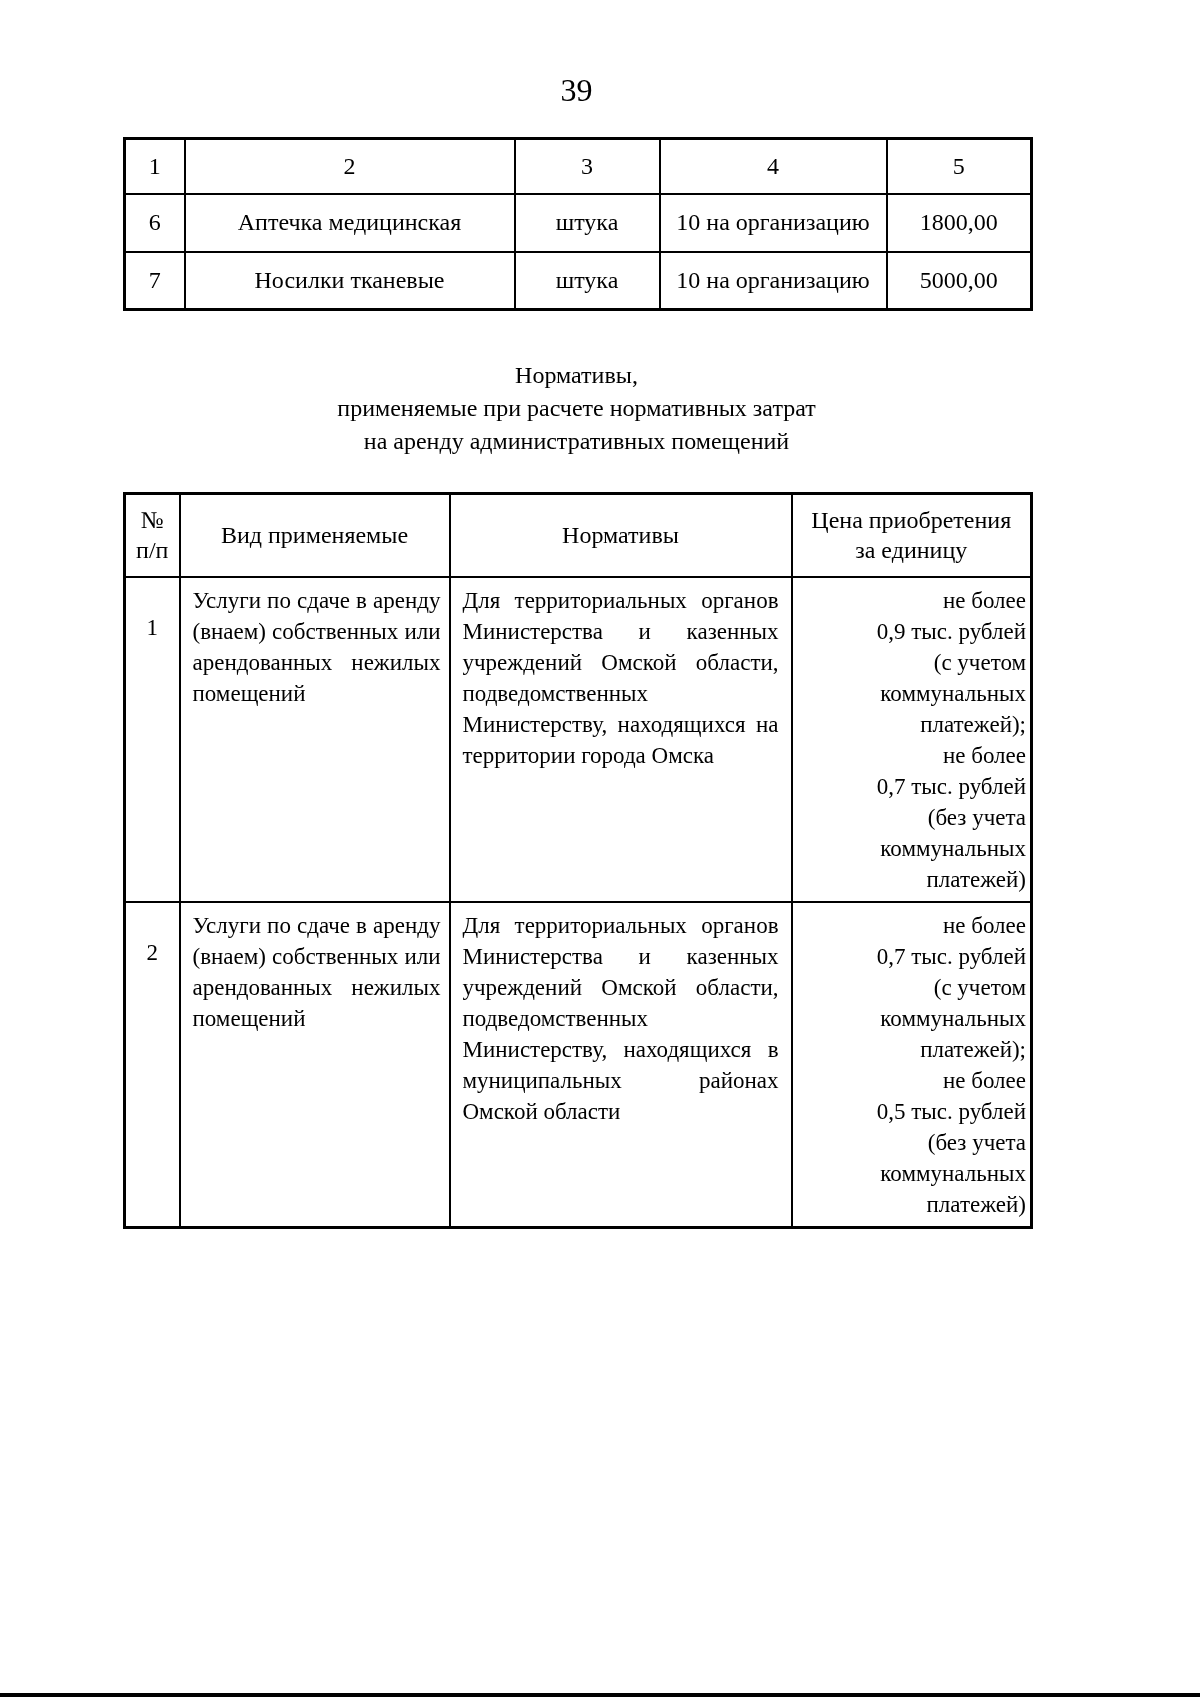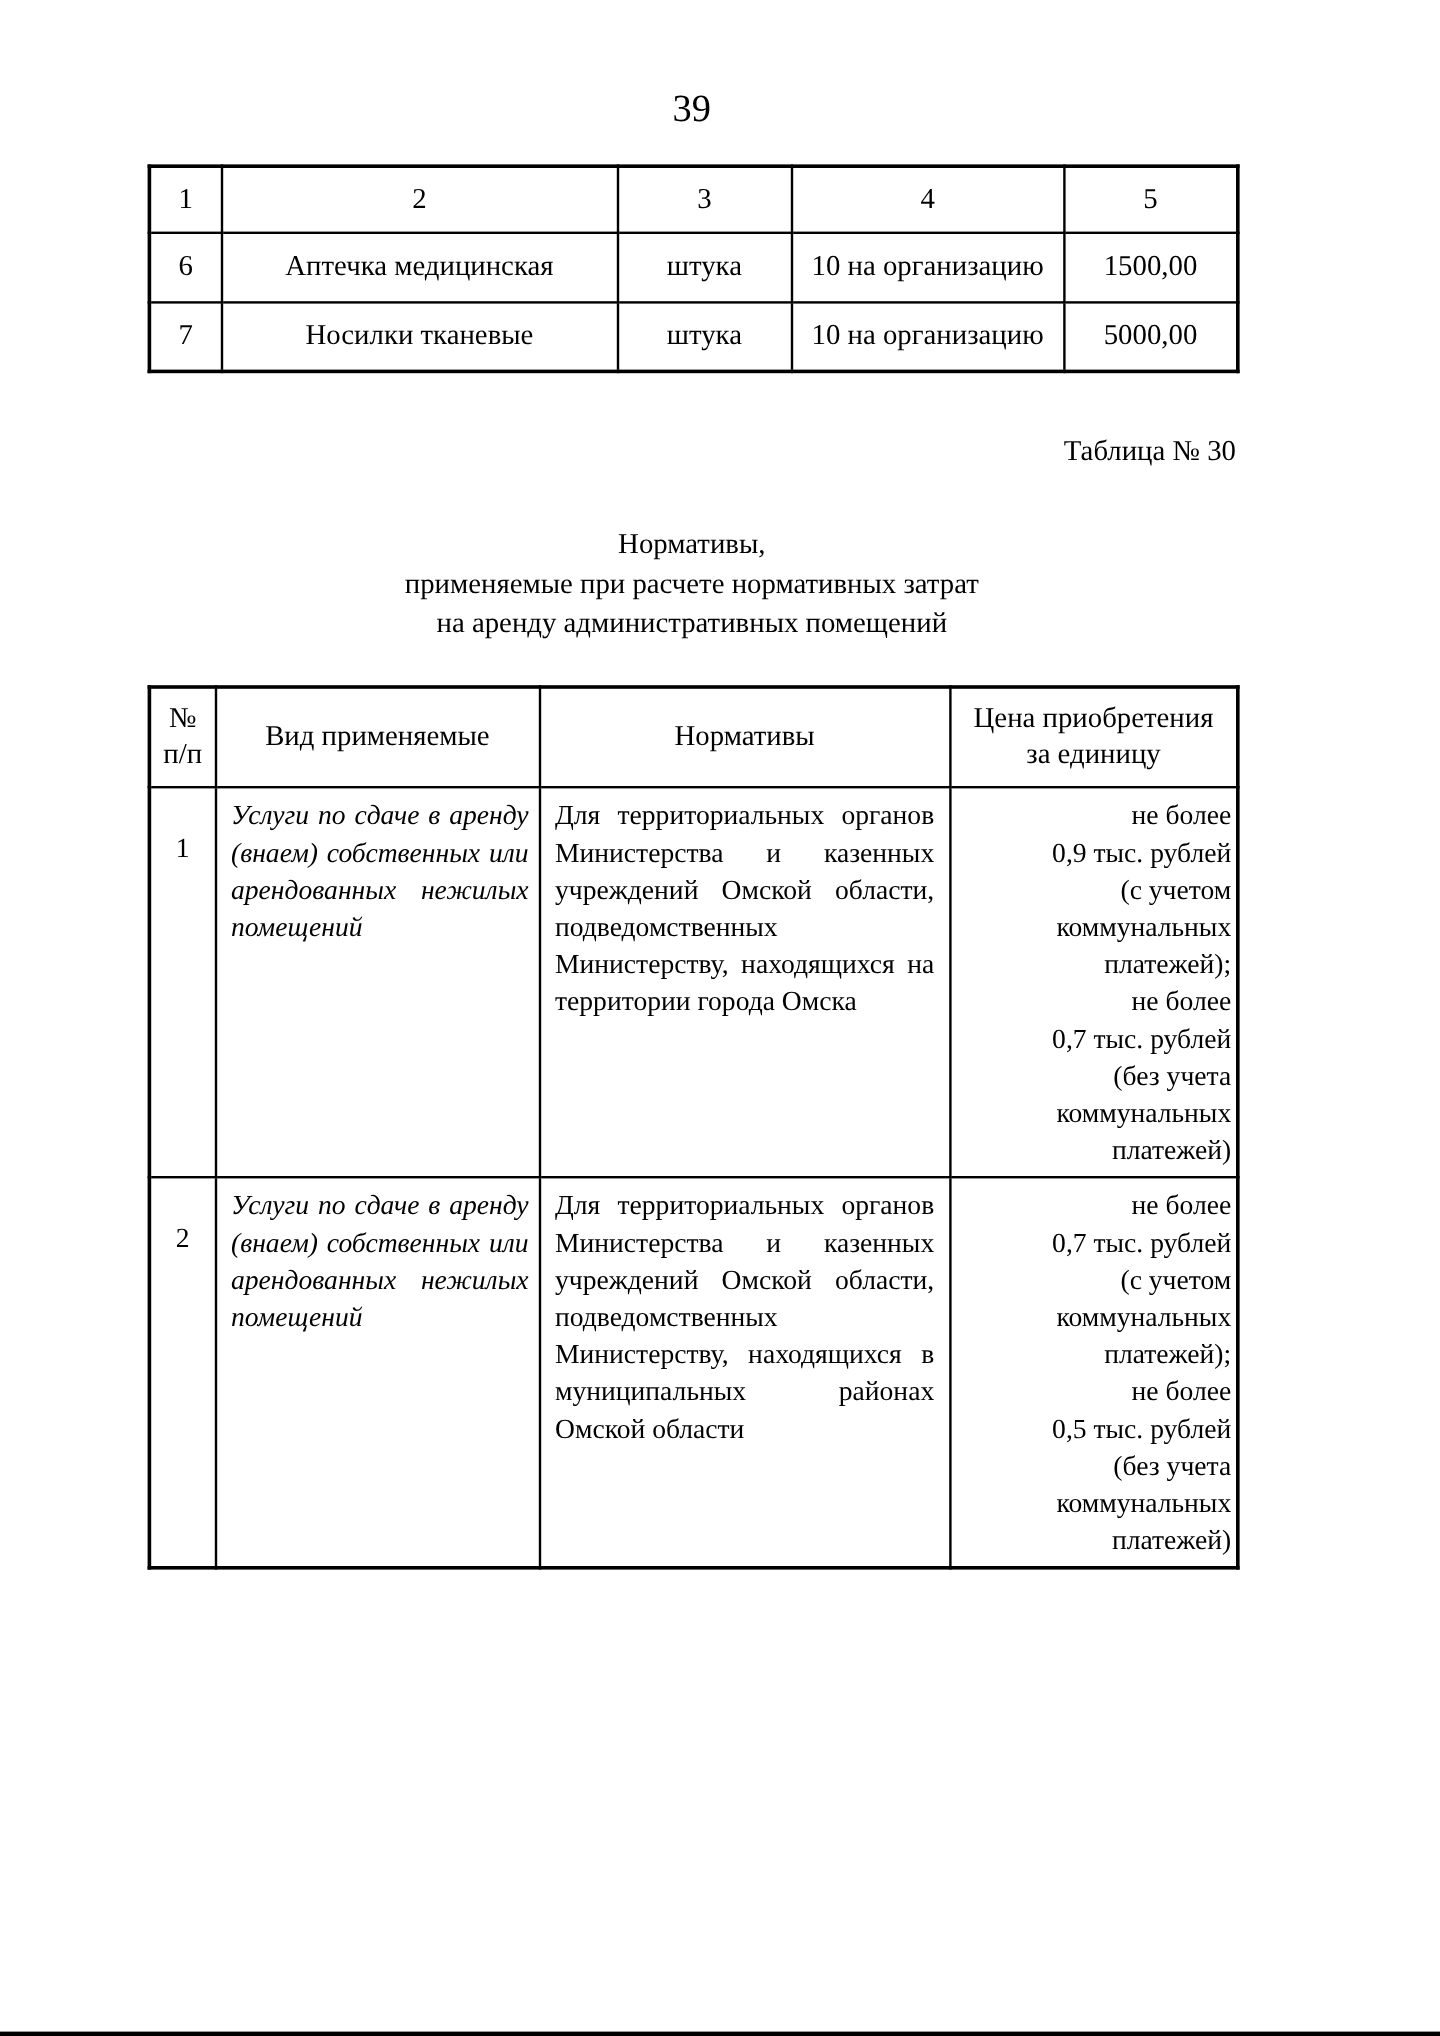--- a/index.html
+++ b/index.html
@@ -38,21 +38,21 @@
   .t2 td { border: 2px solid #000; font-size: 23px; line-height: 31px; vertical-align: top; }
   .t2 tr.hrow td {
     text-align: center;
     vertical-align: middle;
     height: 83px;
     white-space: pre-line;
     font-size: 24px;
     line-height: 30px;
   }
   .t2 td.num { text-align: center; padding-top: 34px; }
-  .t2 td.type { text-align: justify; padding: 7px 8px 6px 12px; font-style: italic; }
+  .t2 td.type { text-align: justify; padding: 7px 8px 6px 12px; }
   .t2 td.qty { text-align: justify; padding: 7px 12px 6px 12px; }
   .t2 td.price { text-align: right; white-space: pre-line; padding: 7px 4px 6px 4px; }
 
   .scan-edge { position: absolute; left: 0; bottom: 0; width: 100%; height: 4px; background: #000; }
 </style>
 </head>
 <body>
 
 <div class="page">
   <div class="content">
@@ -73,33 +73,32 @@
           <td>2</td>
           <td>3</td>
           <td>4</td>
           <td>5</td>
         </tr>
         <tr class="drow">
           <td>6</td>
           <td>Аптечка медицинская</td>
           <td>штука</td>
           <td>10 на организацию</td>
-          <td>1500,00</td>
+          <td>1800,00</td>
         </tr>
         <tr class="drow">
           <td>7</td>
           <td>Носилки тканевые</td>
           <td>штука</td>
           <td>10 на организацию</td>
           <td>5000,00</td>
         </tr>
       </tbody>
     </table>
 
-    <div class="caption">Таблица № 30</div>
 
     <div class="title">Нормативы,
 применяемые при расчете нормативных затрат
 на аренду административных помещений</div>
 
     <table class="t2">
       <colgroup>
         <col style="width:55px">
           <col style="width:270px">
           <col style="width:342px">

